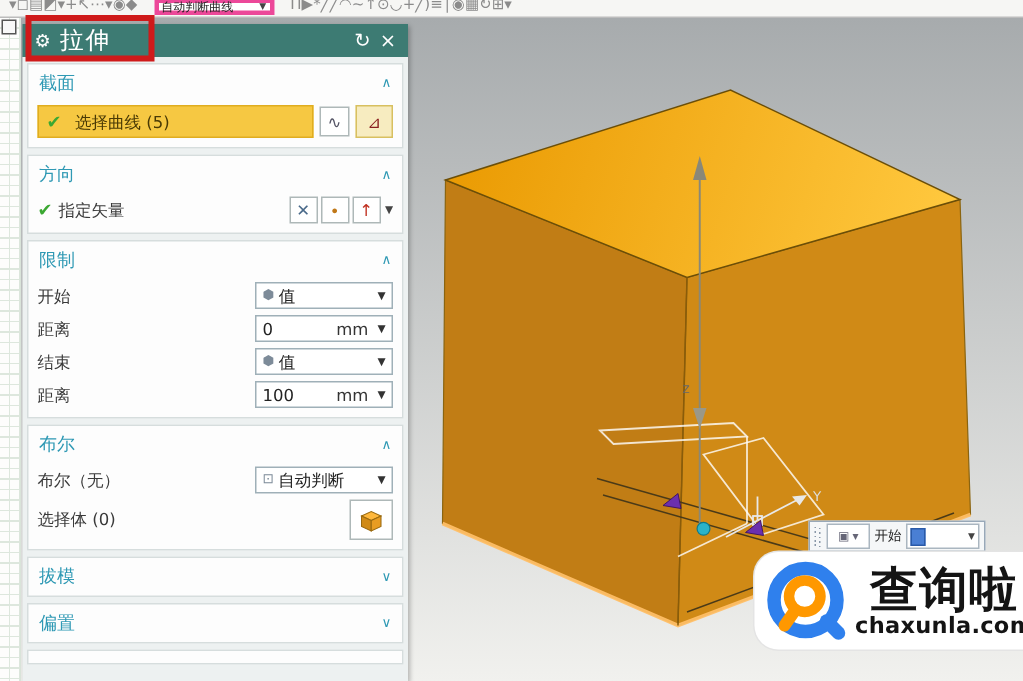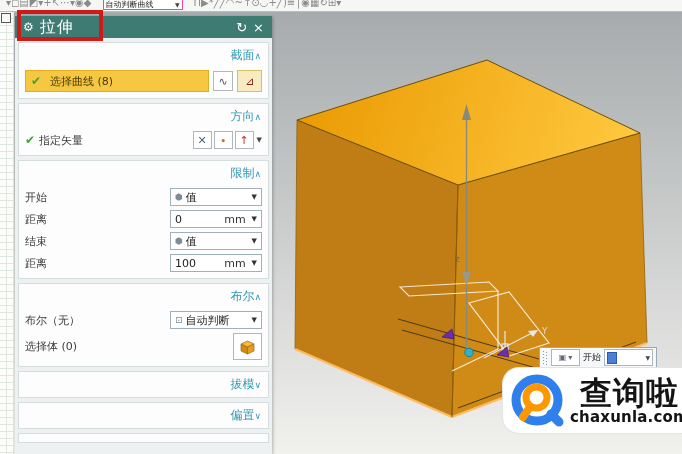--- a/index.html
+++ b/index.html
@@ -4,21 +4,21 @@
 <style>
   html,body{margin:0;padding:0;}
   body{width:682px;height:454px;position:relative;overflow:hidden;
        font-family:"DejaVu Sans","Liberation Sans",sans-serif;background:#fff;}
 
   
   #topbar{position:absolute;left:0;top:0;width:682px;height:12px;z-index:6;
           background:#f6f6f4;border-bottom:1px solid #bcbcbc;display:flex;align-items:flex-end;
           gap:11px;padding:0 4px 1px 6px;box-sizing:border-box;overflow:hidden;}
   .tbi{font-size:10px;line-height:10px;color:#8b8b8b;flex:0 0 auto;}
-  .tb-combo{flex:0 0 auto;width:80px;height:11px;border:1px solid #ec4899;background:#fff;
+  .tb-combo{flex:0 0 auto;width:80px;height:11px;border:3px solid #ec4899;background:#fff;
             font-size:8px;line-height:9px;display:flex;align-items:center;gap:2px;
             padding:0 2px;color:#222;box-sizing:border-box;}
   .tb-combo .arr{margin-left:auto;font-size:6px;color:#444;}
 
   
   #leftstrip{position:absolute;left:0;top:12px;width:14px;height:442px;z-index:2;background:#fdfdfc;
     background-image:repeating-linear-gradient(to bottom,transparent 0 6px,#dde7dd 6px 7px),
                      repeating-linear-gradient(to right,transparent 0 6px,#dde7dd 6px 7px);}
   #leftstrip .sq{position:absolute;left:1px;top:1px;width:8px;height:8px;border:1px solid #555;background:#f8f8f8;}
 
@@ -55,21 +55,21 @@
   .titlebar{height:22px;flex:0 0 auto;background:#3d7b73;display:flex;align-items:center;
             gap:6px;padding:0 8px;color:#fff;}
   .titlebar .gear{font-size:12px;}
   .titlebar .title{font-size:16px;letter-spacing:1px;}
   .titlebar .sp{flex:1;}
   .titlebar .tbtn{font-size:13px;line-height:13px;color:#fff;cursor:default;}
   .dlg-body{flex:1;background:#edf1f1;padding:4px 3px;display:flex;flex-direction:column;
             gap:4px;overflow:hidden;}
   .card{background:#fdfdfd;border:1px solid #d6dddd;padding:2px 6px 6px;flex:0 0 auto;}
   .card.slim{padding:2px 6px;}
-  .sec-head{display:flex;justify-content:flex-end;align-items:center;color:#2f99b4;
+  .sec-head{display:flex;justify-content:space-between;align-items:center;color:#2f99b4;
             font-size:12px;padding:2px 1px;}
   .chev{font-size:9px;color:#2f99b4;}
   .row{display:flex;align-items:center;margin-top:4px;font-size:11px;color:#3a3a3a;}
   .row .lbl{flex:1;}
   .check{color:#3ba832;font-size:12px;margin-right:4px;}
   .combo{width:92px;height:18px;border:1px solid #9fb0b8;background:#fff;display:flex;
          align-items:center;padding:0 4px;box-sizing:border-box;font-size:11px;gap:3px;color:#222;}
   .combo .arrow{margin-left:auto;font-size:7px;color:#333;}
   .combo .cicon{font-size:9px;color:#7d8b99;}
   .combo .val{flex:1;}
@@ -198,21 +198,21 @@
   <div class="dlg-body">
 
     <div class="card">
       <div class="sec-head">
         <span>截面</span>
         <span class="chev">∧</span>
       </div>
       <div class="row">
         <div class="sel-curve">
           <span class="check">✔</span>
-          <span>选择曲线 (8)</span>
+          <span>选择曲线 (5)</span>
         </div>
         <div class="sq-btn">
           <span style="color:#556">∿</span>
         </div>
         <div class="sq-btn hl">
           <span>⊿</span>
         </div>
       </div>
     </div>
 

